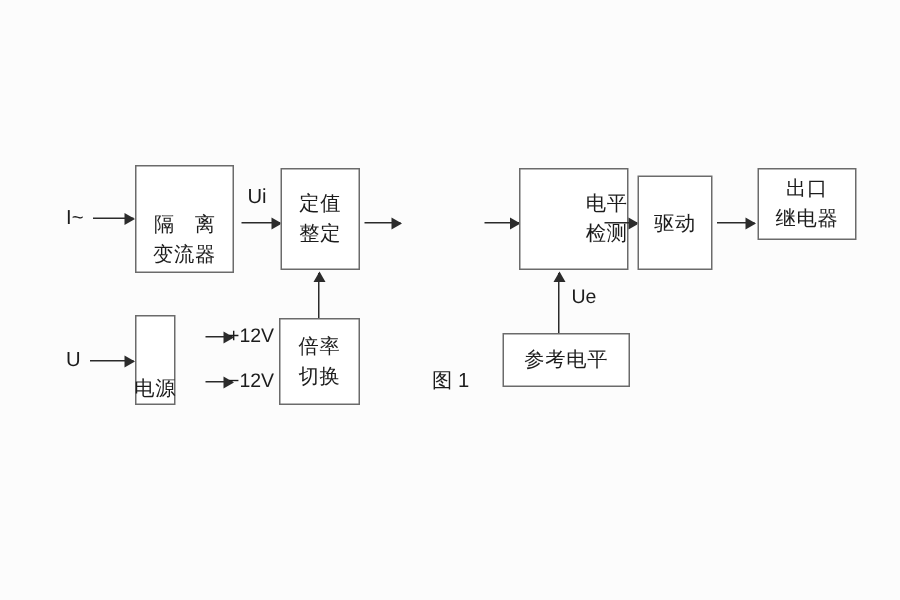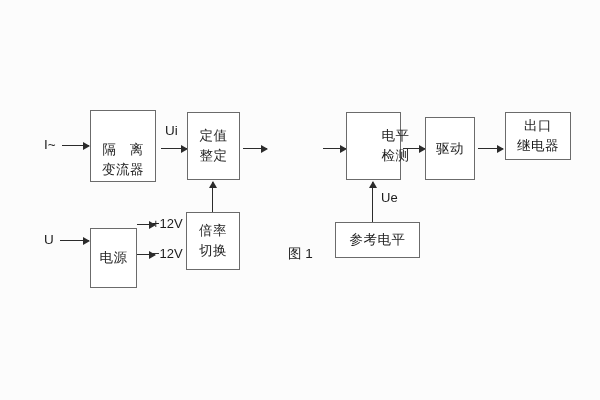--- a/index.html
+++ b/index.html
@@ -103,39 +103,39 @@
     <span class="ln">定值</span>
     <span class="ln">整定</span>
   </div>
 
   <div class="harrow" style="left:243px; top:148px; width:24px;"></div>
 
 
   <div class="tlabel" style="left:322px; top:124px;padding-left:41px;">Uo</div>
   <div class="harrow" style="left:323px; top:148px; width:23px;"></div>
 
-  <div class="block" style="left:346px; top:112px; width:55px; height:68px;padding-left:44px;">
+  <div class="block" style="left:346px; top:112px; width:73px; height:68px;padding-left:44px;">
     <span class="ln">电平</span>
     <span class="ln">检测</span>
   </div>
 
   <div class="harrow" style="left:403px; top:148px; width:22px;"></div>
 
   <div class="block" style="left:425px; top:117px; width:50px; height:63px;">
     <span class="ln">驱动</span>
   </div>
 
   <div class="harrow" style="left:478px; top:148px; width:25px;"></div>
 
   <div class="block" style="left:505px; top:112px; width:66px; height:48px;">
     <span class="ln">出口</span>
     <span class="ln">继电器</span>
   </div>
 
-  <div class="block" style="left:90px; top:228px; width:47px; height:60px;">
+  <div class="block" style="left:90px; top:210px; width:27px; height:60px;justify-content:flex-end;">
     <span class="ln">电源</span>
   </div>
 
   <div class="harrow" style="left:137px; top:224px; width:18px;"></div>
   <div class="tlabel sm" style="left:152px; top:217px;">+12V</div>
 
   <div class="harrow" style="left:137px; top:254px; width:18px;"></div>
   <div class="tlabel sm" style="left:152px; top:247px;">−12V</div>
 
   <div class="block" style="left:186px; top:212px; width:54px; height:58px;">

